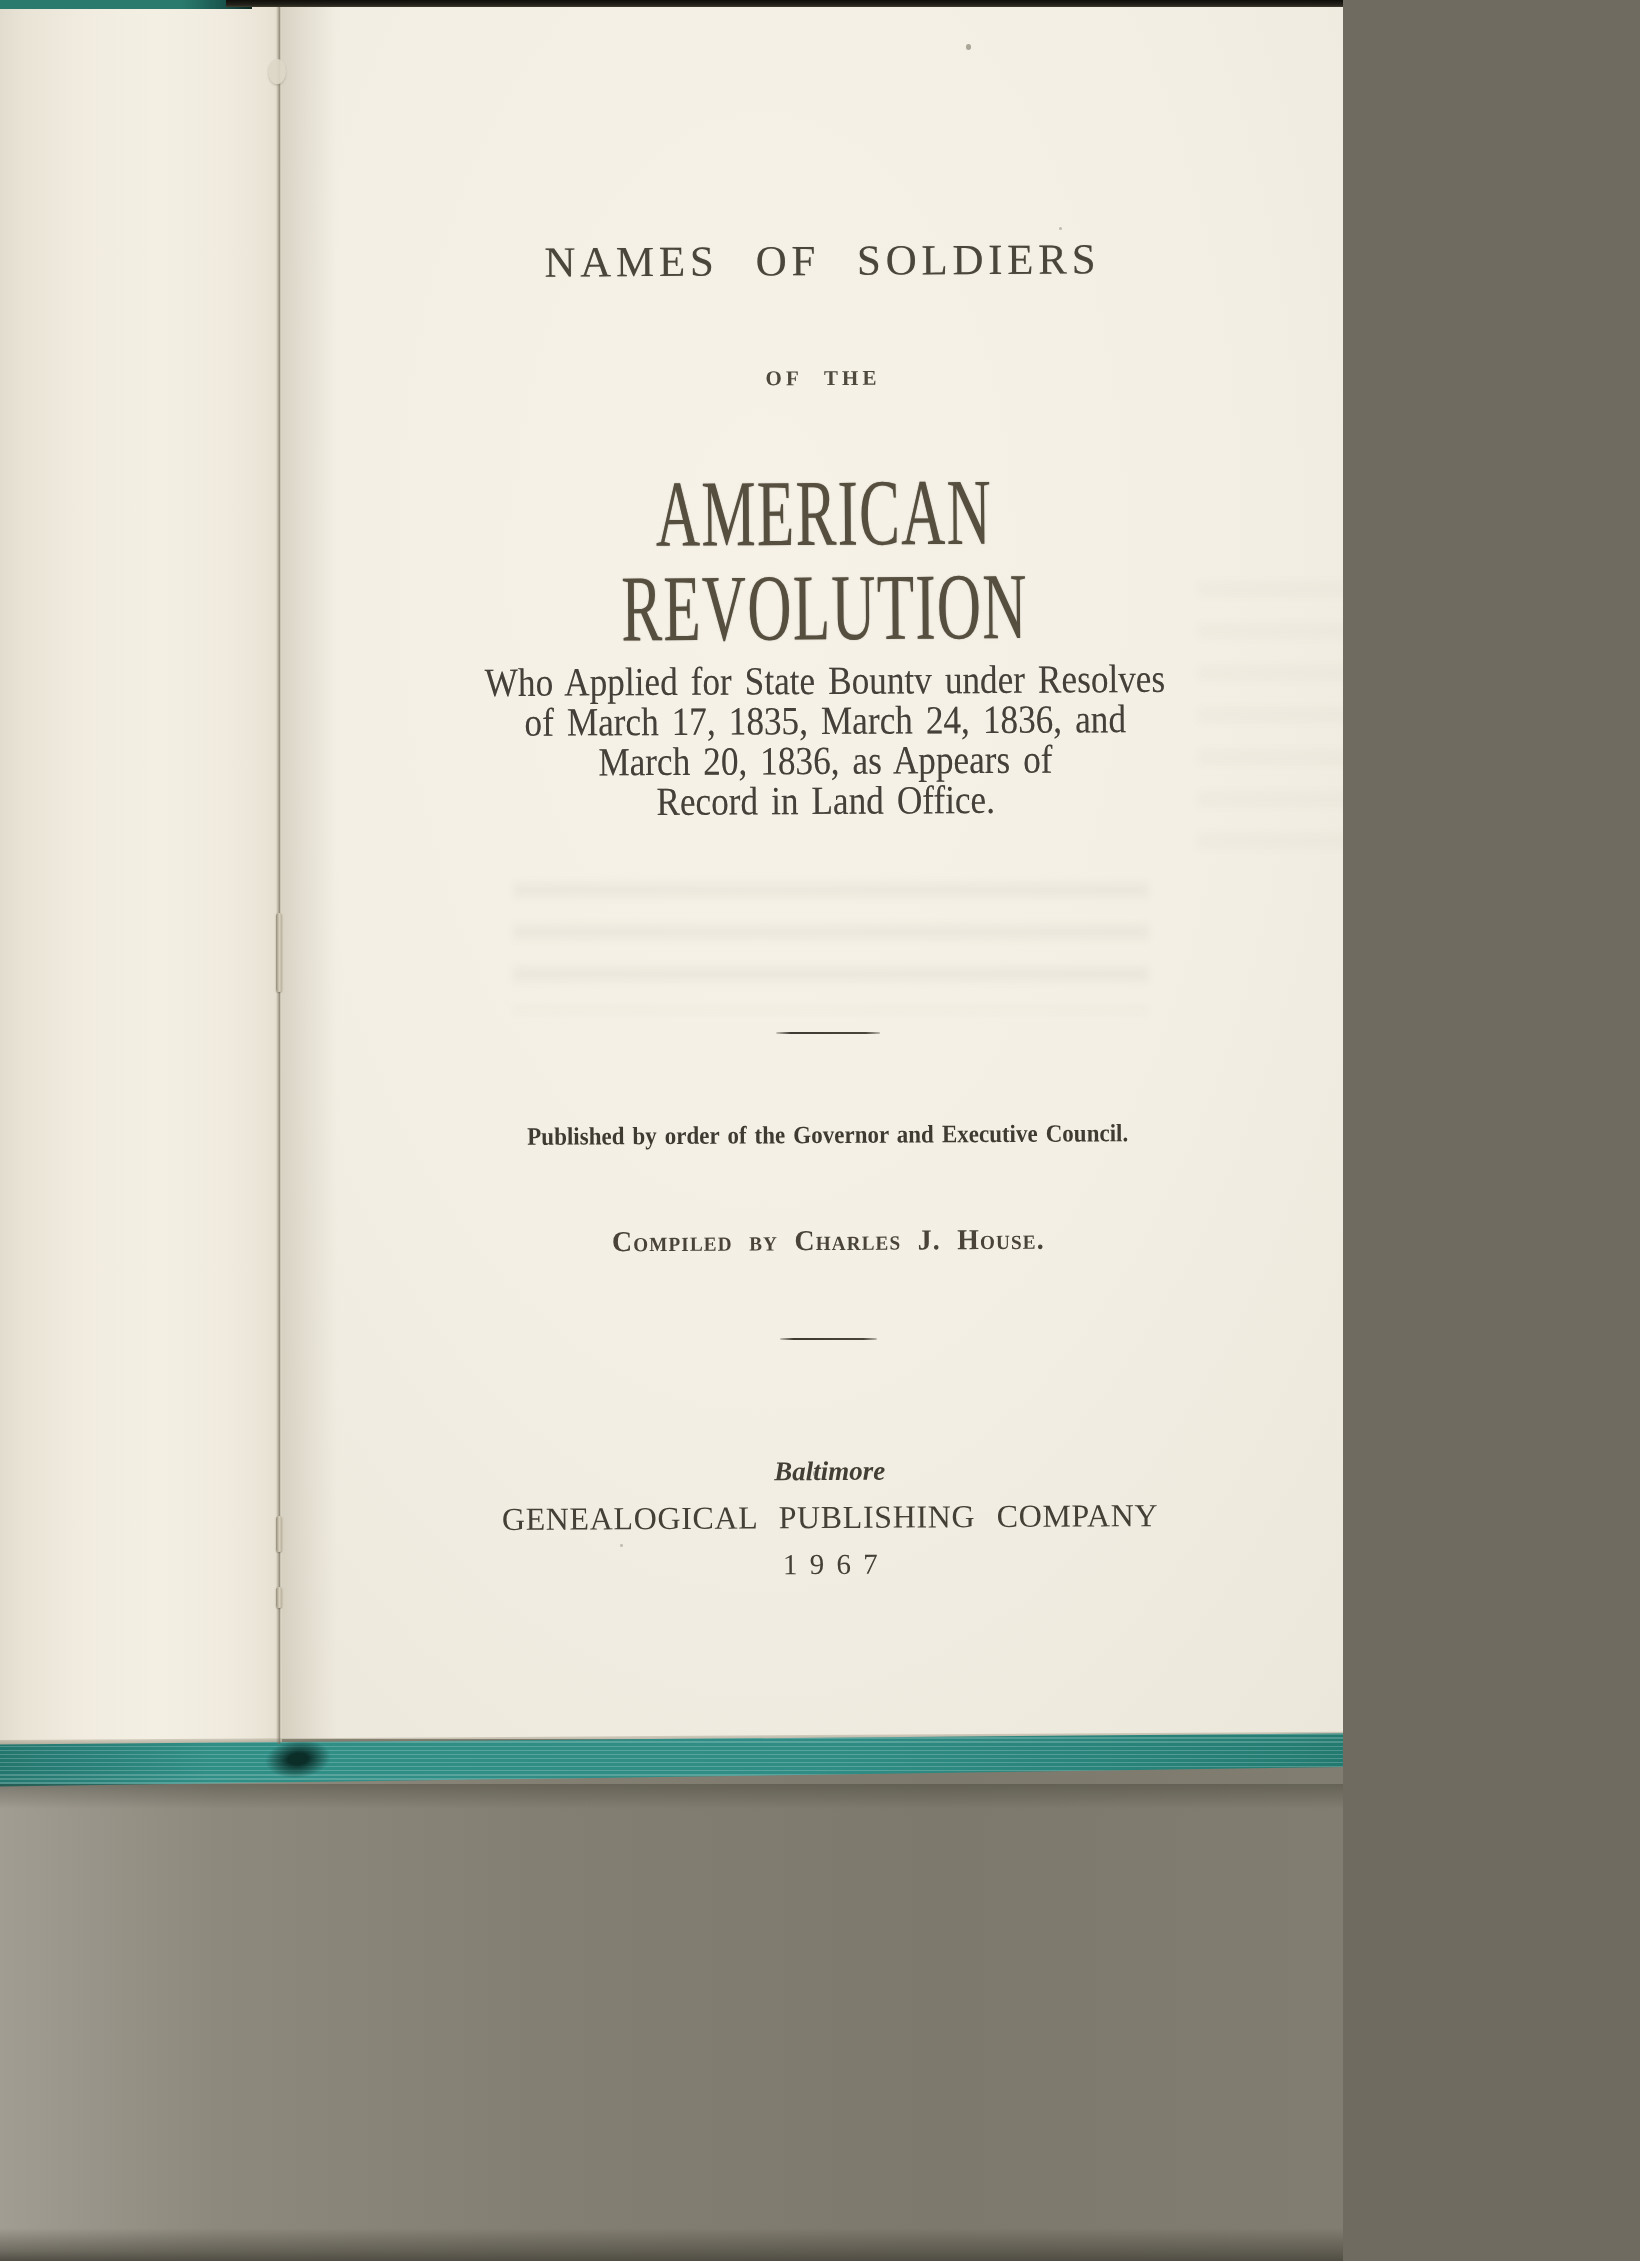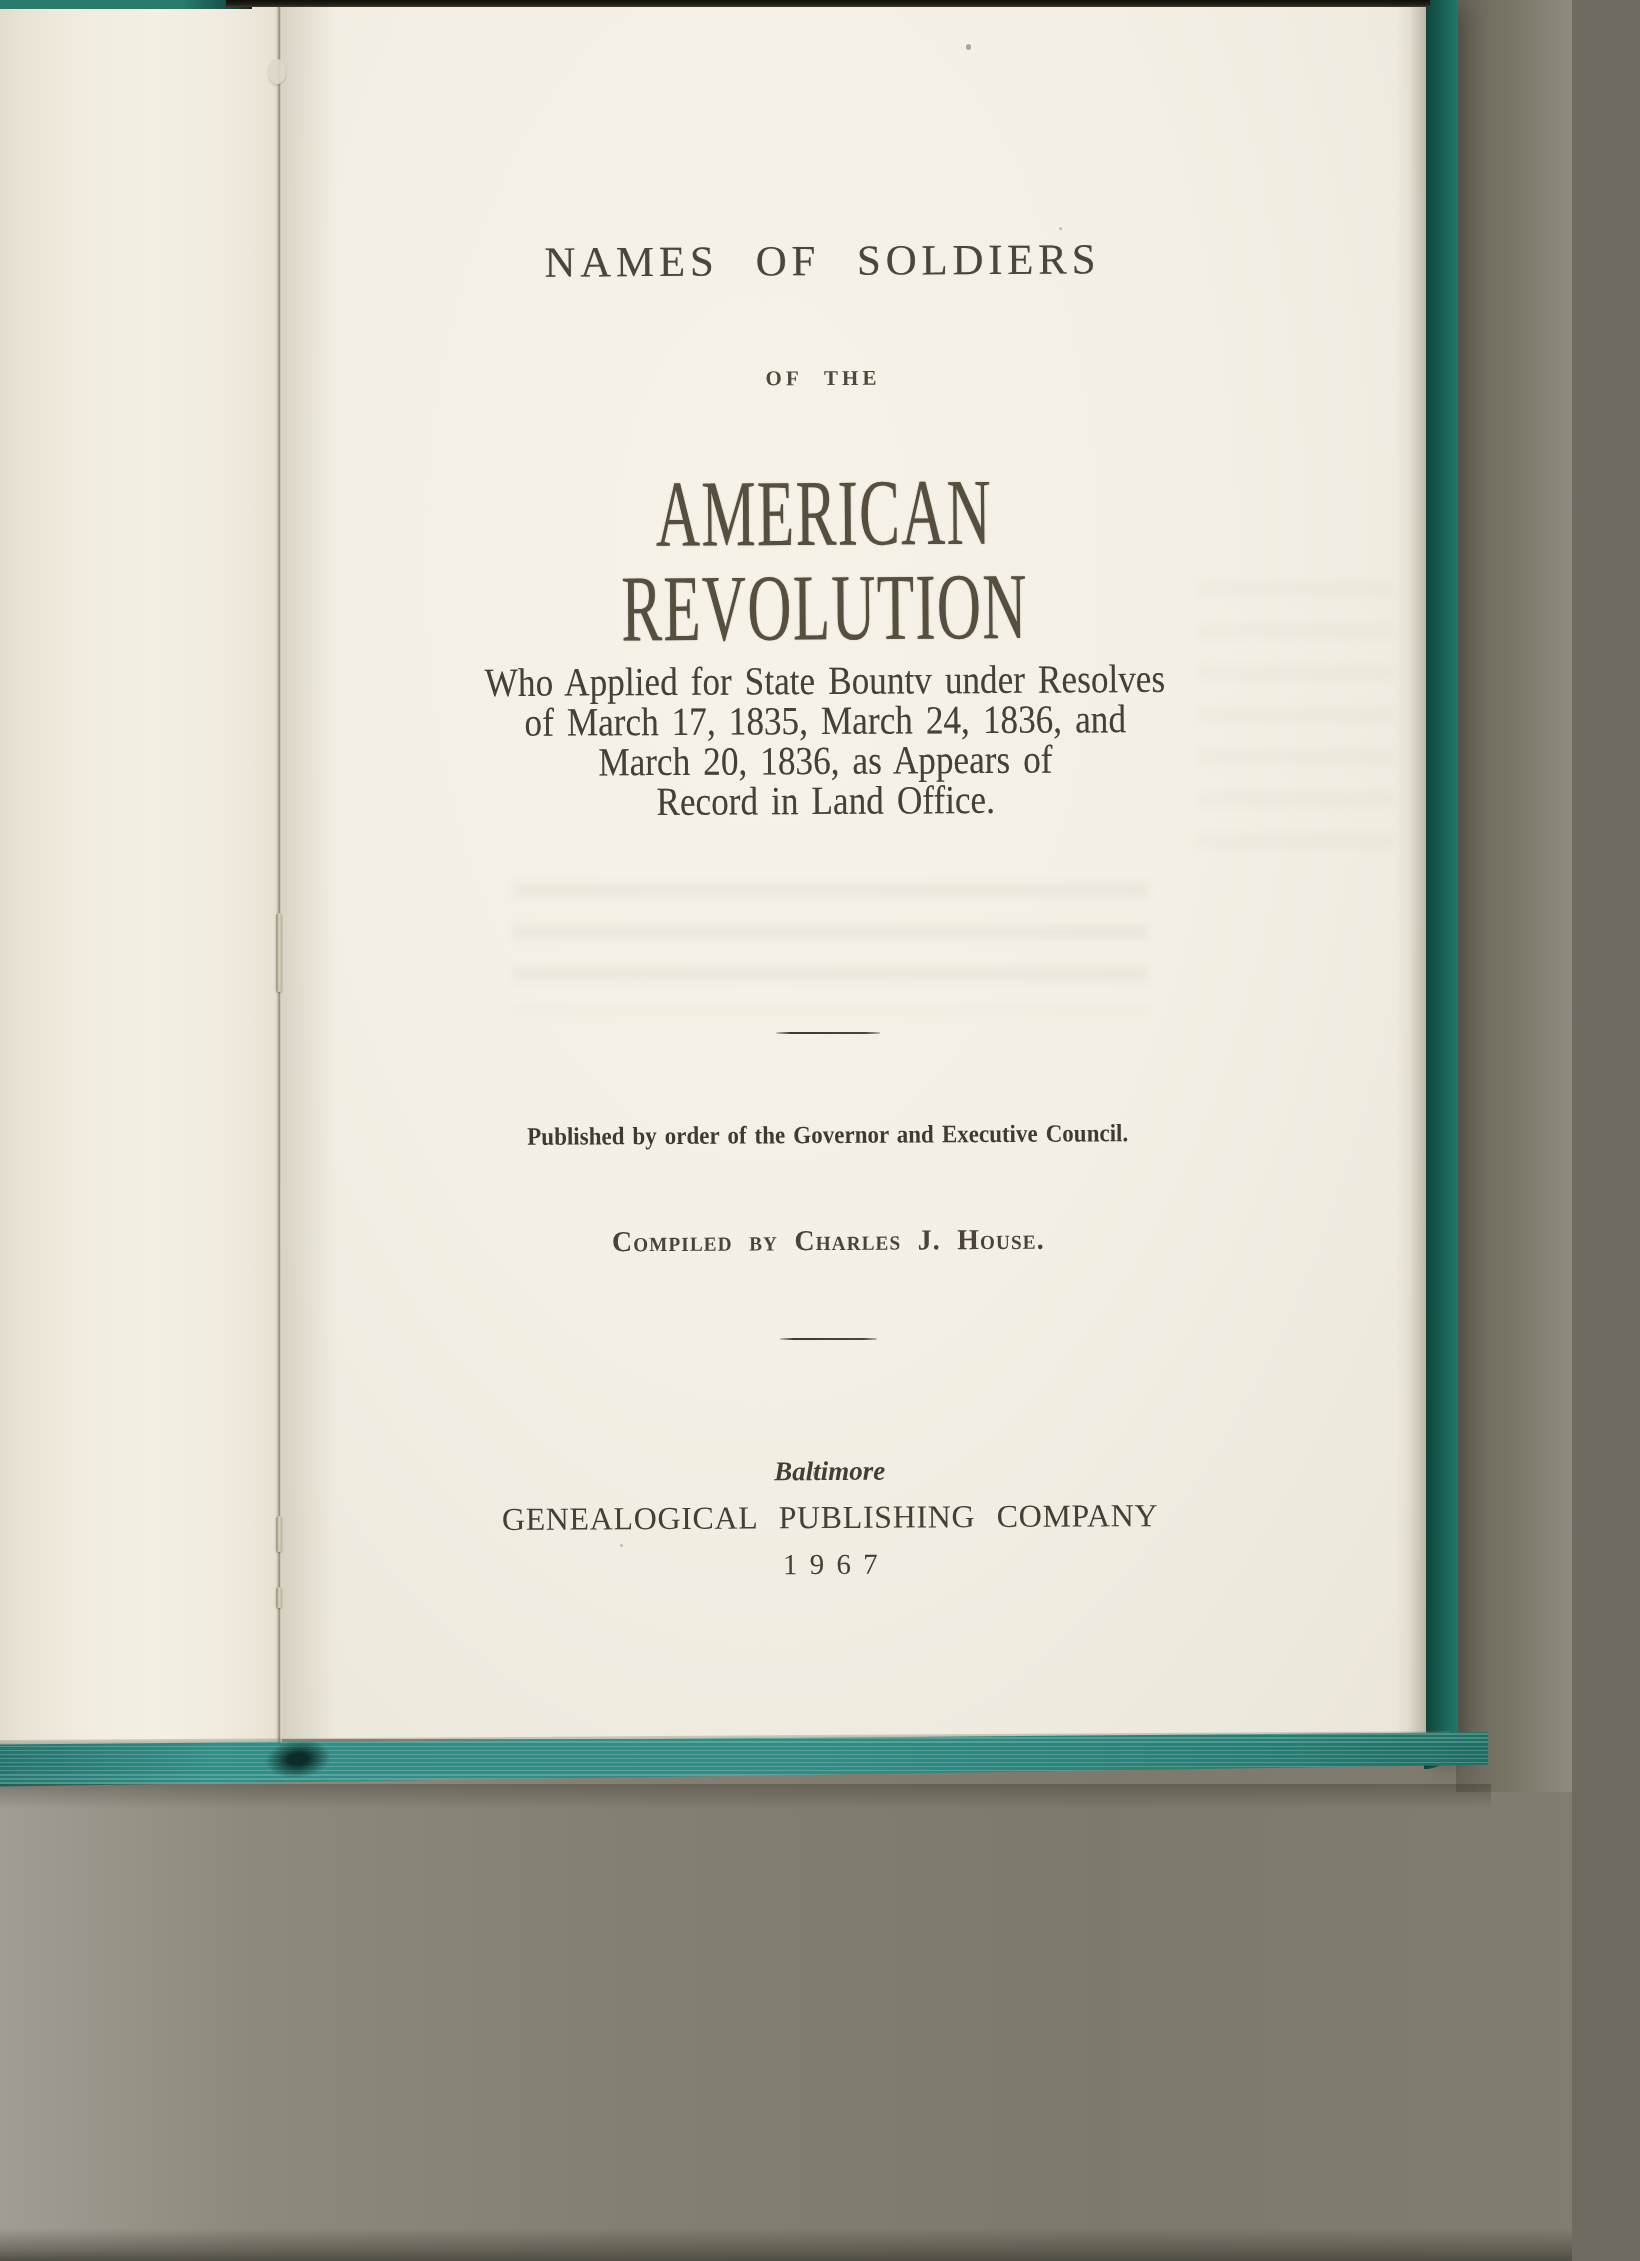--- a/index.html
+++ b/index.html
@@ -1,19 +1,19 @@
 <!DOCTYPE html>
 <html style="--cover-teal: #2f8e86; --cover-teal-dark: #13584e; --page-cream: #f2eee3; --ink: #47423a; --scanner-gray: #837f72;font-size:11px"><head>
 <meta charset="utf-8">
 <style>
   html, body { margin: 0; padding: 0; background: #6f6b60; }
 
   .scan {
     position: relative;
-    width: 1572px;
+    width: 1343px;
     height: 2261px;
     overflow: hidden;
     font-family: "Liberation Serif", serif;
     background: linear-gradient(90deg, #a19d93 0%, #8d897c 16%, #837f72 40%, #7d796c 70%, #817d70 100%);
   }
 
   
   .bg-bottom {
     position: absolute; left: 0; top: 2560; width: 1641px; height: 510px;
     background: linear-gradient(90deg, #a09c92 0%, #908c80 22%, #837f72 45%, #7d796c 72%, #84806f 100%);

